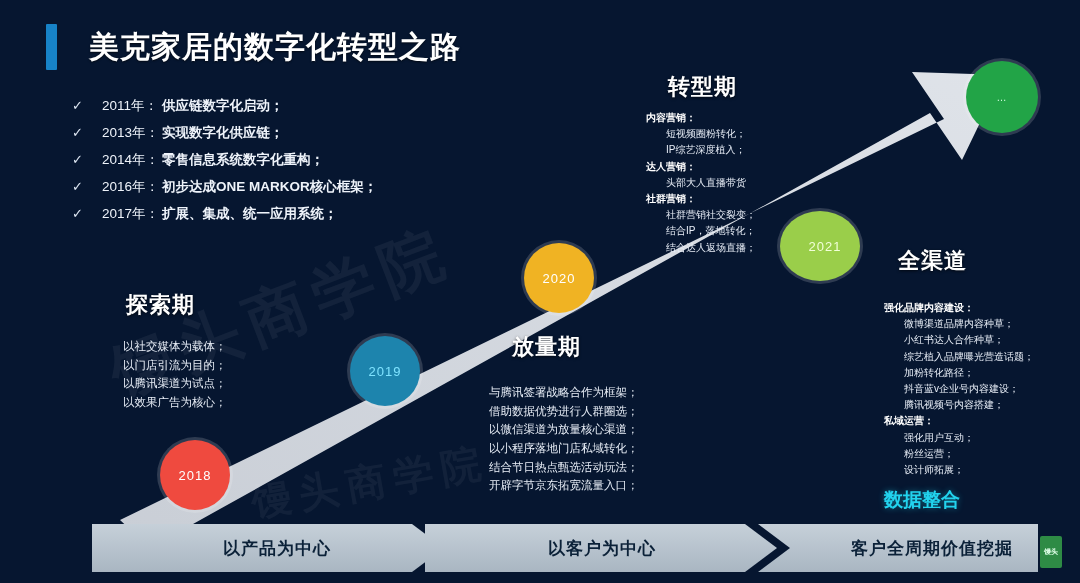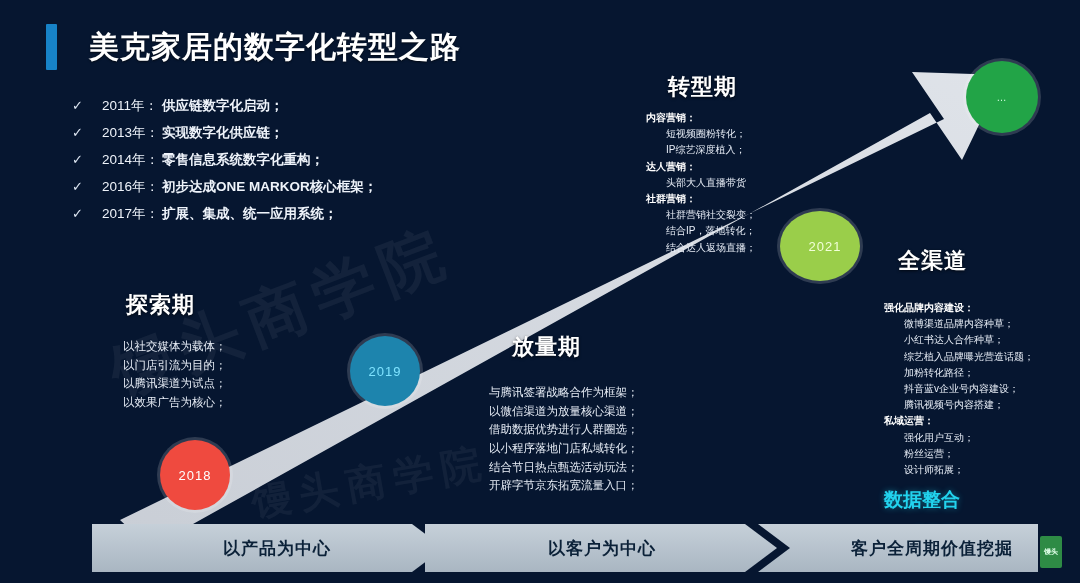--- a/index.html
+++ b/index.html
@@ -133,36 +133,37 @@
     </div>
     <div class="check-row">
       <span class="check-mark">✓</span>
       <span class="check-year">2017年：</span>
       <span class="check-txt">扩展、集成、统一应用系统；</span>
     </div>
   </div>
 
   <div class="node n2018">2018</div>
   <div class="node n2019">2019</div>
+  <div class="node n2020">2020</div>
   <div class="node n2021">2021</div>
   <div class="node nend">…</div>
 
   <div class="phase-h h-tansuo">探索期</div>
   <div class="body-block t-tansuo">
     <div>以社交媒体为载体；</div>
     <div>以门店引流为目的；</div>
     <div>以腾讯渠道为试点；</div>
     <div>以效果广告为核心；</div>
   </div>
 
   <div class="phase-h h-fangliang">放量期</div>
   <div class="body-block t-fangliang">
     <div>与腾讯签署战略合作为框架；</div>
+    <div>借助数据优势进行人群圈选；</div>
     <div>以微信渠道为放量核心渠道；</div>
-    <div>借助数据优势进行人群圈选；</div>
     <div>以小程序落地门店私域转化；</div>
     <div>结合节日热点甄选活动玩法；</div>
     <div>开辟字节京东拓宽流量入口；</div>
   </div>
 
   <div class="phase-h h-zhuanxing">转型期</div>
   <div class="body-block t-zhuanxing tiny">
     <div class="sub-h">内容营销：</div>
     <div class="indent">短视频圈粉转化；</div>
     <div class="indent">IP综艺深度植入；</div>

